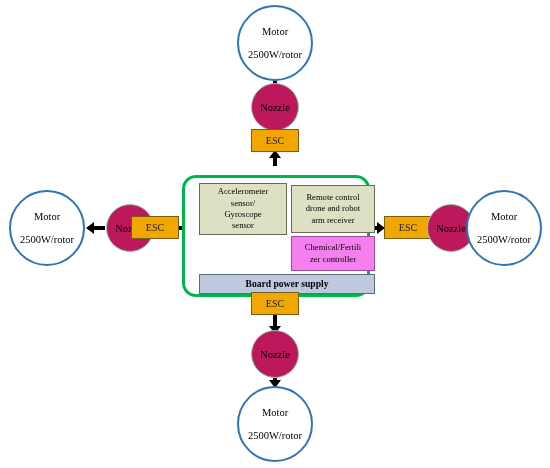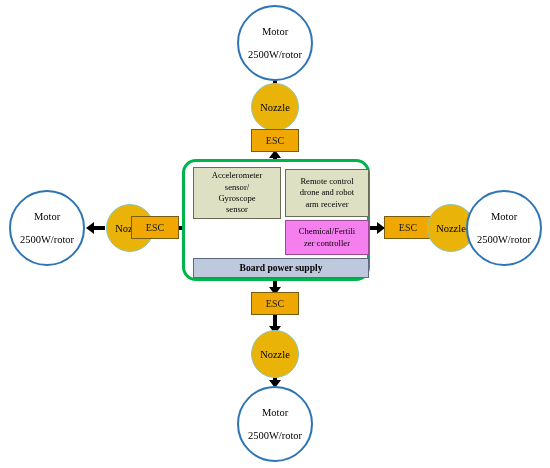--- a/index.html
+++ b/index.html
@@ -40,21 +40,21 @@
   }
   .motor span { display: block; white-space: nowrap; }
 
   
   .nozzle {
     position: absolute;
     width: 48px;
     height: 48px;
     border-radius: 50%;
     border: 1.2px solid #8FC6B4;
-    background: #eab308;
+    background: #be185d;
     box-sizing: border-box;
     display: flex;
     align-items: center;
     justify-content: center;
     text-align: right;
     font-size: 10.5px;
     z-index: 6;
   }
 
   
@@ -77,29 +77,29 @@
   .arrow {
     position: absolute;
     z-index: 4;
   }
   .arrow svg { display: block; }
 
   
   #board {
     position: absolute;
     left: 182px;
-    top: 159px;
+    top: 175px;
     width: 188px;
     height: 122px;
     border: 3px solid #00B44C;
     border-radius: 14px;
     background: #ffffff;
     box-sizing: border-box;
     z-index: 5;
-    padding: 5px 8px;
+    padding: 5px 14px;
   }
   .board-grid {
     position: relative;
     width: 100%;
     height: 100%;
   }
   .cell {
     position: absolute;
     box-sizing: border-box;
     display: flex;

